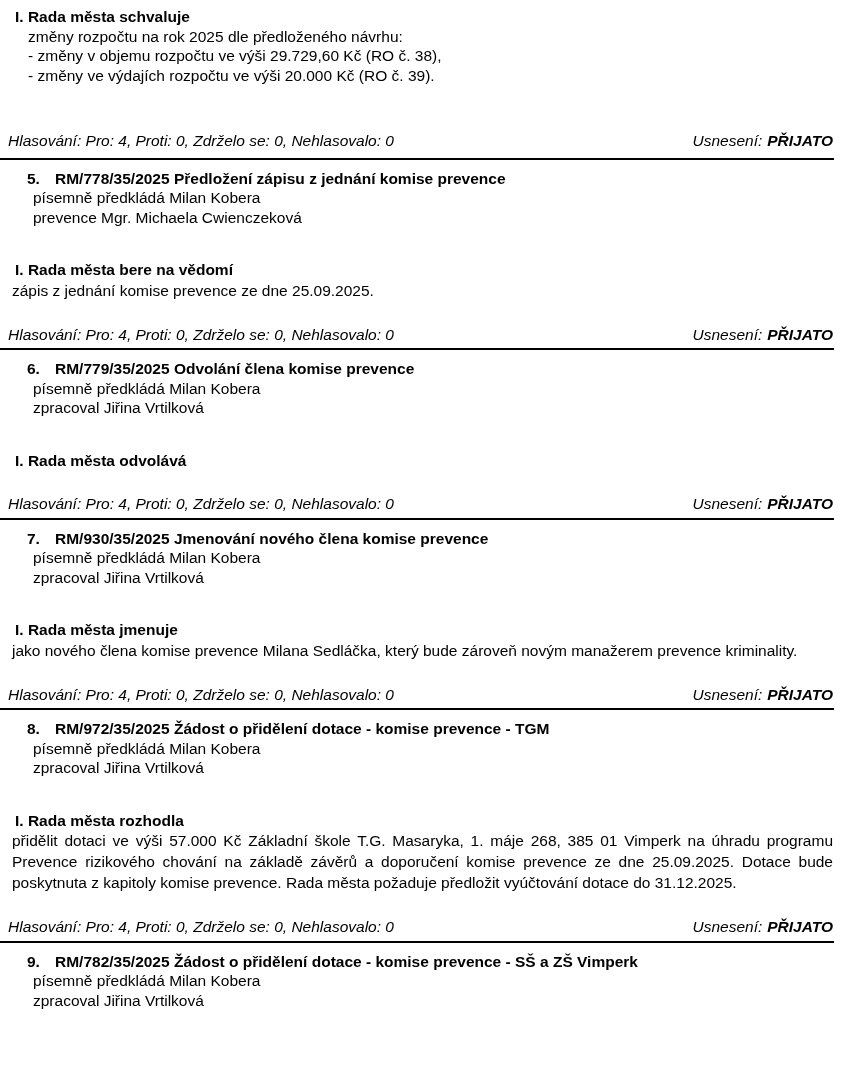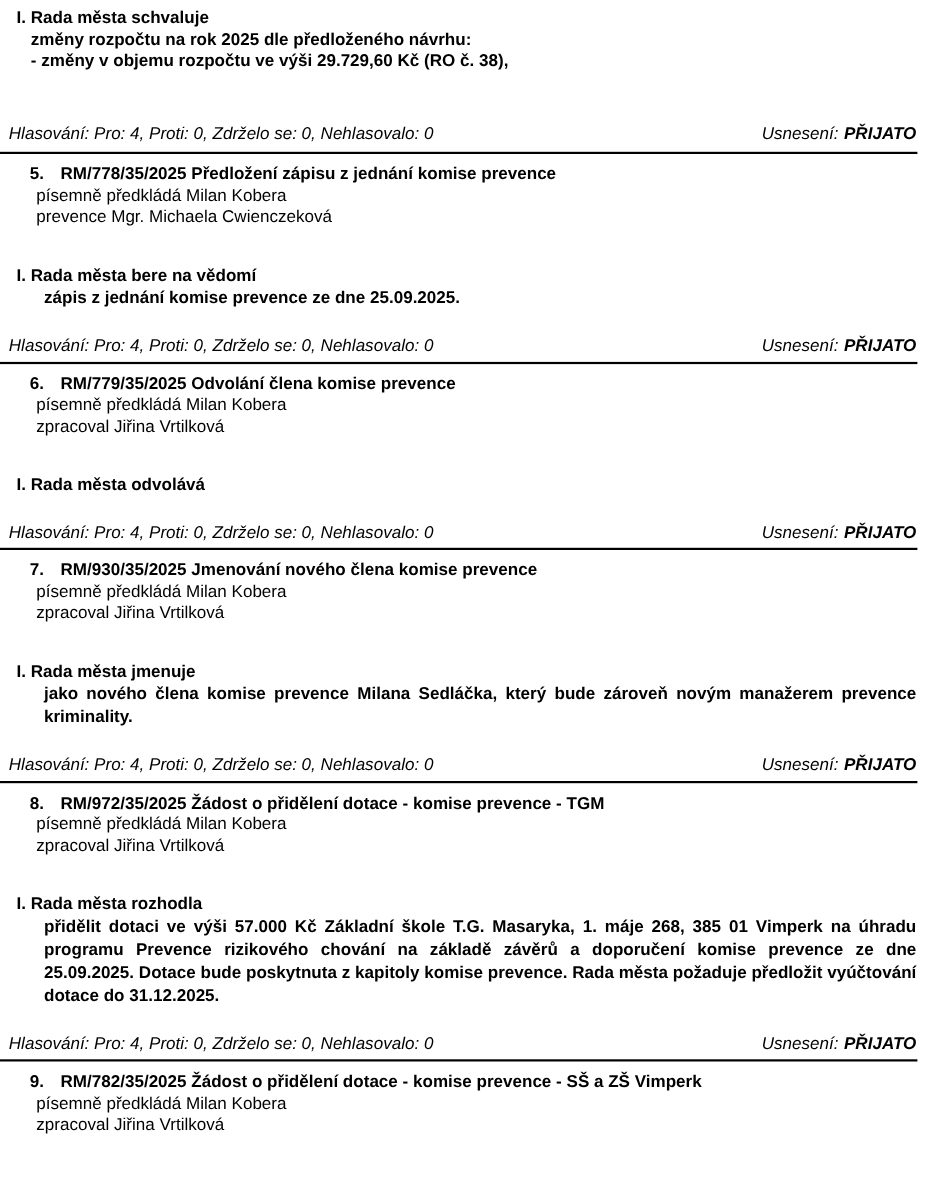--- a/index.html
+++ b/index.html
@@ -19,26 +19,26 @@
   .intro { padding-top: 7px; }
 
   
   .res-heading {
     margin-left: 15px;
     font-weight: bold;
   }
   .intro-line {
     margin-left: 28px;
     margin-right: 8px;
-    font-weight: bold;
+    font-weight: normal;
   }
   .res-body {
-    margin-left: 40px;
+    margin-left: 12px;
     margin-right: 8px;
-    font-weight: bold;
+    font-weight: normal;
     text-align: justify;
     line-height: 21px;
   }
   .item .res-heading { margin-top: 33px; }
 
   
   .voting-row {
     display: flex;
     justify-content: space-between;
     align-items: baseline;
@@ -72,20 +72,21 @@
 </style>
 </head>
 <body>
 
 <div class="page">
 
   <section class="intro">
     <div class="res-heading">I. Rada města schvaluje</div>
     <div class="intro-line">změny rozpočtu na rok 2025 dle předloženého návrhu:</div>
     <div class="intro-line">- změny v objemu rozpočtu ve výši 29.729,60 Kč (RO č. 38),</div>
+    <div class="intro-line">- změny ve výdajích rozpočtu ve výši 20.000 Kč (RO č. 39).</div>
     <div class="voting-row">
       <span>Hlasování: Pro: 4, Proti: 0, Zdrželo se: 0, Nehlasovalo: 0</span>
       <span><span>Usnesení:</span><span class="status-value">PŘIJATO</span></span>
     </div>
     <hr class="rule">
   </section>
 
   <section class="item">
     <div class="item-head">
       <span class="item-num">5.</span>

